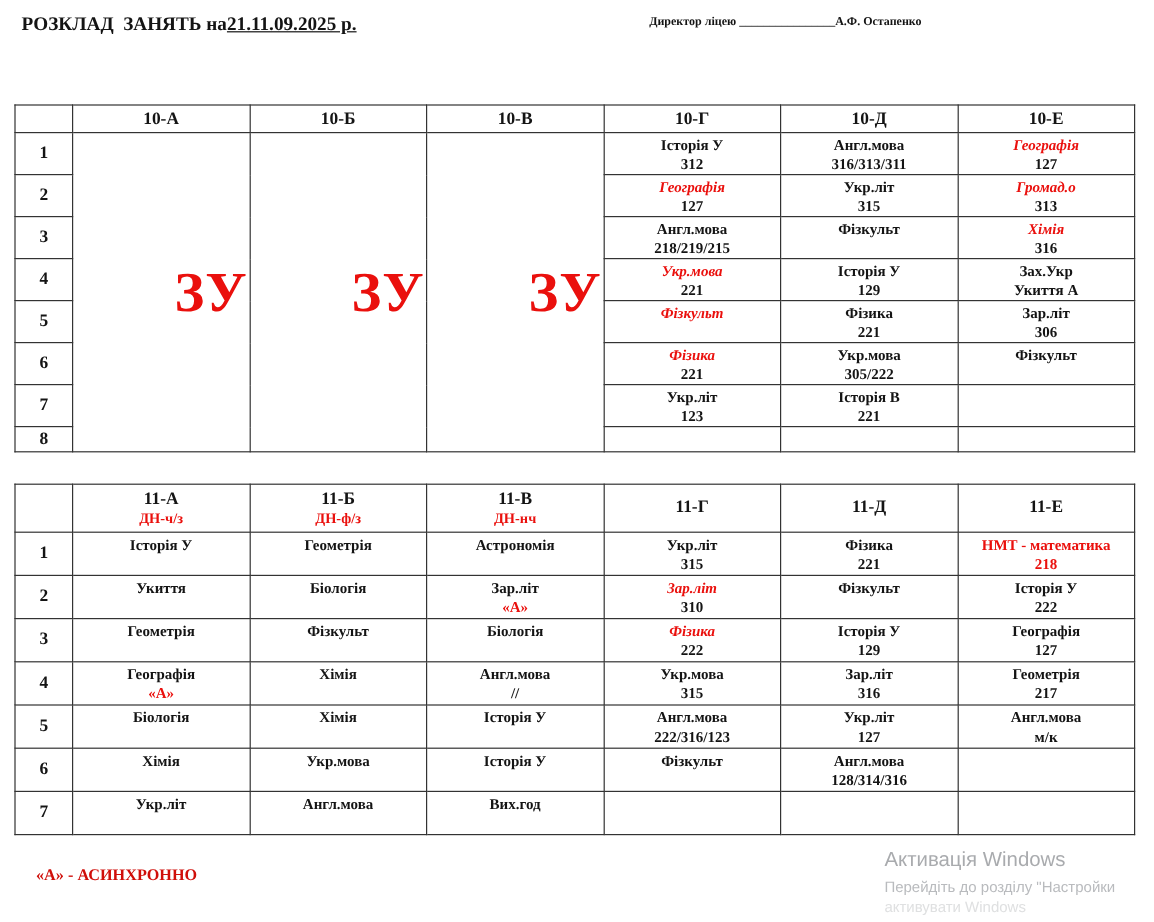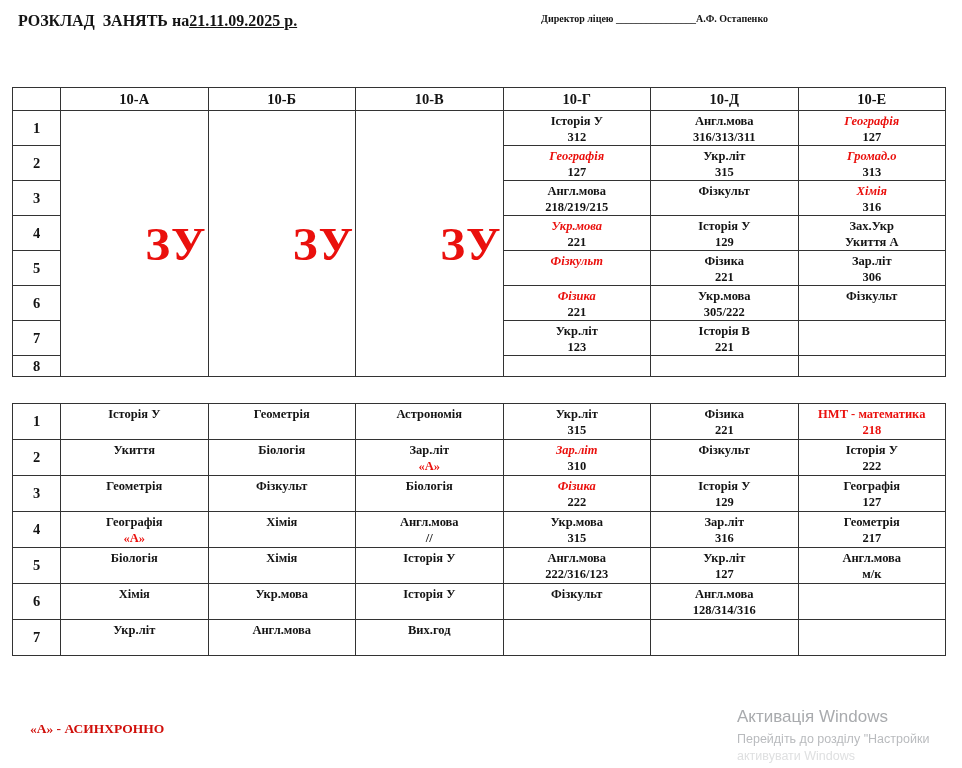--- a/index.html
+++ b/index.html
@@ -200,20 +200,44 @@
     <colgroup>
       <col class="numcol">
       <col class="classcol">
       <col class="classcol">
       <col class="classcol">
       <col class="classcol">
       <col class="classcol">
       <col class="classcol">
     </colgroup>
     <tbody>
+      <tr class="hdr11">
+        <th></th>
+        <th class="classhead">
+          <div>11-А</div>
+          <div class="subtitle">ДН-ч/з</div>
+        </th>
+        <th class="classhead">
+          <div>11-Б</div>
+          <div class="subtitle">ДН-ф/з</div>
+        </th>
+        <th class="classhead">
+          <div>11-В</div>
+          <div class="subtitle">ДН-нч</div>
+        </th>
+        <th class="classhead">
+          <div>11-Г</div>
+        </th>
+        <th class="classhead">
+          <div>11-Д</div>
+        </th>
+        <th class="classhead">
+          <div>11-Е</div>
+        </th>
+      </tr>
       <tr class="row11">
         <th class="numcell">1</th>
         <td class="lesson">
           <div class="line">Історія У</div>
         </td>
         <td class="lesson">
           <div class="line">Геометрія</div>
         </td>
         <td class="lesson">
           <div class="line">Астрономія</div>

